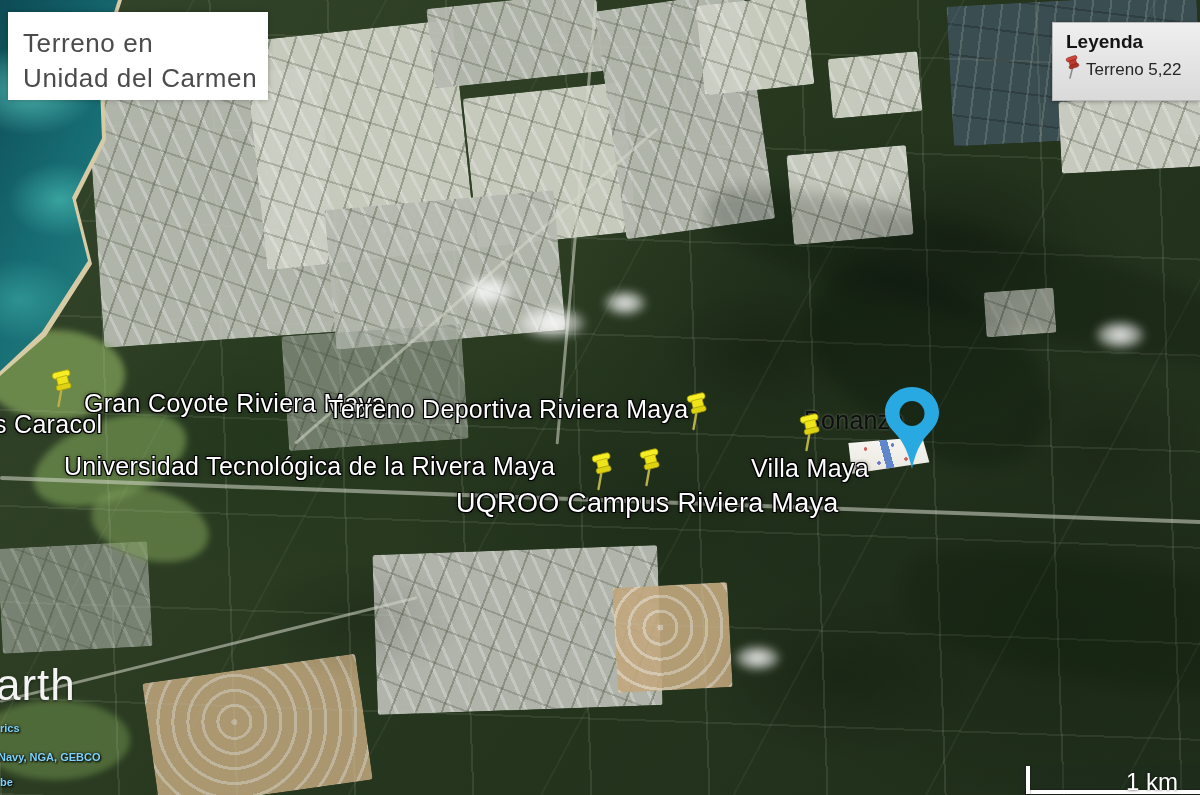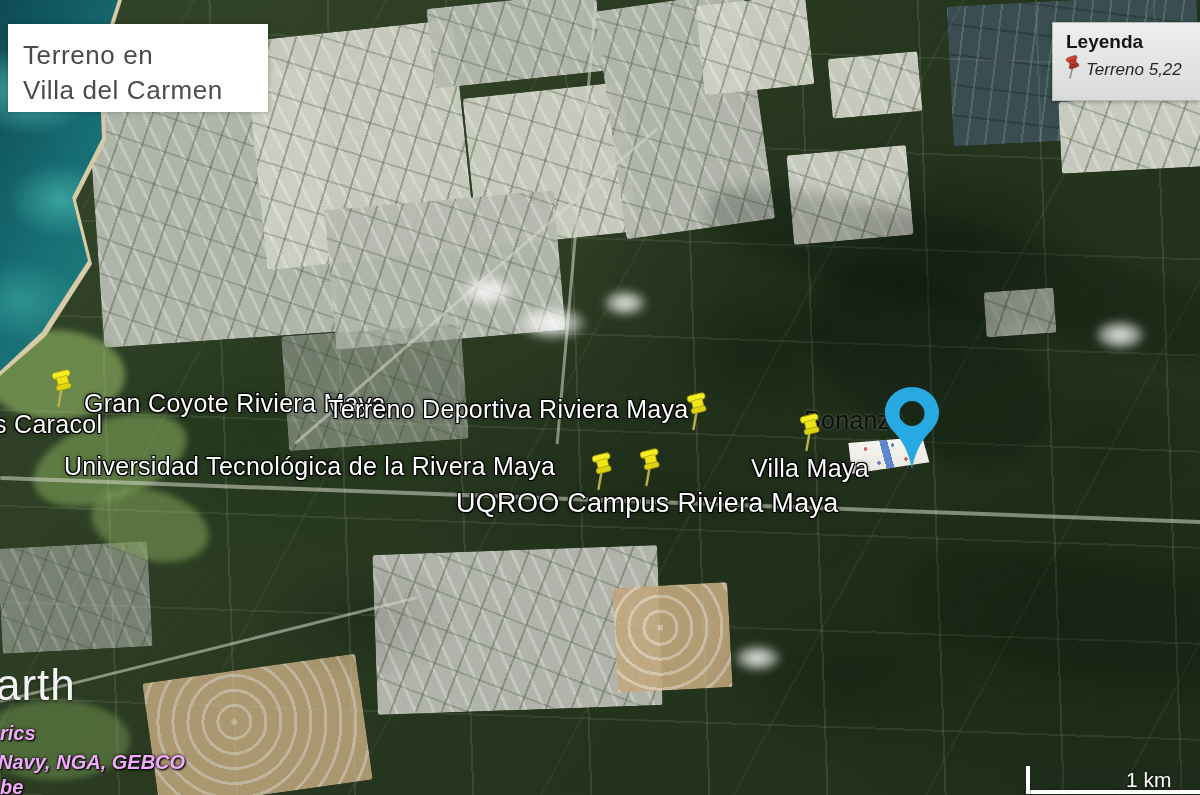--- a/index.html
+++ b/index.html
@@ -64,38 +64,38 @@
       linear-gradient(75deg, transparent 45%, rgba(70,115,200,.85) 45% 53%, transparent 53%),
       radial-gradient(circle at 25% 35%, rgba(200,60,60,.8) 0 1.5px, transparent 2px),
       radial-gradient(circle at 70% 60%, rgba(200,60,60,.8) 0 1.5px, transparent 2px),
       radial-gradient(circle at 55% 25%, rgba(70,90,200,.8) 0 1.5px, transparent 2px),
       radial-gradient(circle at 40% 70%, rgba(70,90,200,.8) 0 1.5px, transparent 2px),
       linear-gradient(#f7f6f2,#e9e7df);
     clip-path:polygon(6% 20%, 88% 5%, 96% 68%, 10% 97%);
     box-shadow:0 1px 3px rgba(0,0,0,.4);}
 
   
-  .titlecard{position:absolute;left:8px;top:24px;width:260px;height:88px;background:#fff;
+  .titlecard{position:absolute;left:8px;top:12px;width:260px;height:88px;background:#fff;
     box-shadow:0 0 5px rgba(0,0,0,.28);color:#4b4b4b;padding:14px 0 0 15px;box-sizing:border-box;
     font-size:26px;line-height:1.33;letter-spacing:.6px;}
   .legend{position:absolute;left:1052px;top:22px;width:148px;height:79px;
     background:linear-gradient(#efefef,#dadada);border:1px solid #b9b9b9;border-right:none;
     box-sizing:border-box;box-shadow:0 1px 4px rgba(0,0,0,.3);}
   .legend .ltitle{font-size:19px;font-weight:bold;color:#141414;margin:8px 0 0 13px;}
-  .legend .lrow{display:flex;align-items:center;margin:7px 17px 0 11px;font-style:italic;}
+  .legend .lrow{display:flex;align-items:center;margin:7px 17px 0 11px;}
   .legend .lrow .ltext{font-size:17px;color:#262626;margin-left:22px;white-space:nowrap;}
 
   .watermark{position:absolute;left:-4px;top:660px;color:rgba(255,255,255,.95);font-size:44px;
     letter-spacing:1px;text-shadow:0 1px 3px rgba(0,0,0,.5);font-weight:400;}
-  .attrib{position:absolute;color:#f0abfc;font-size:20px;font-weight:bold;white-space:nowrap;
-    text-shadow:1px 1px 2px #000,0 0 3px #000;font-style:italic;}
+  .attrib{position:absolute;color:#7dd3fc;font-size:11px;font-weight:bold;white-space:nowrap;
+    text-shadow:1px 1px 2px #000,0 0 3px #000;}
   .scaleband{position:absolute;left:1018px;top:764px;width:182px;height:31px;background:rgba(30,42,34,.30);}
   .scale-h{position:absolute;left:1026px;top:790px;width:174px;height:4px;background:#fff;box-shadow:0 0 2px rgba(0,0,0,.6);}
   .scale-v{position:absolute;left:1026px;top:766px;width:4px;height:28px;background:#fff;box-shadow:0 0 2px rgba(0,0,0,.6);}
-  .scale-label{position:absolute;left:1126px;top:768px;color:#fff;font-size:21px;
+  .scale-label{position:absolute;left:1126px;top:768px;color:#fff;font-size:24px;
     text-shadow:0 0 3px rgba(0,0,0,.8);}
 </style>
 </head>
 <body>
 
 <div class="stage">
 
   <div class="layer jungle"></div>
 
   <div class="urb" style="left:95px;top:75px;width:235px;height:265px;transform:rotate(-4deg);"></div>
@@ -192,21 +192,21 @@
       <rect x="7" y="15" width="15" height="5.5" rx="2.5" fill="#ddd310" stroke="#a89d08" stroke-width=".7"></rect>
     </g>
   </svg>
 
   <svg class="bluepin" style="left:883px;top:386px;" width="58" height="85" viewBox="0 0 58 85">
     <path fill="#29A9E1" fill-rule="evenodd" d="M29 1C14 1 2 12.5 2 26.5c0 7.8 3.6 13.6 9 19.5 6.3 6.8 13.2 14.8 18 37 4.8-22.2 11.7-30.2 18-37 5.4-5.9 9-11.7 9-19.5C56 12.5 44 1 29 1zm0 14a12.5 12.5 0 1 1 0 25 12.5 12.5 0 0 1 0-25z"></path>
   </svg>
 
   <div class="titlecard">
     <div>Terreno en</div>
-    <div>Villa del Carmen</div>
+    <div>Unidad del Carmen</div>
   </div>
 
   <div class="legend">
     <div class="ltitle">Leyenda</div>
     <div class="lrow">
       <svg width="17" height="26" viewBox="0 0 17 26" style="position:absolute;left:12px;top:32px;">
         <path d="M7.5 13 L5 23" stroke="#8d8d8d" stroke-width="1.6" stroke-linecap="round"></path>
         <g transform="rotate(-18 8 8)">
           <rect x="2.5" y="1.5" width="11" height="4" rx="2" fill="#d6453a" stroke="#7e1f18" stroke-width=".6"></rect>
           <rect x="4.5" y="5" width="7" height="5" fill="#c0392b" stroke="#7e1f18" stroke-width=".5"></rect>

